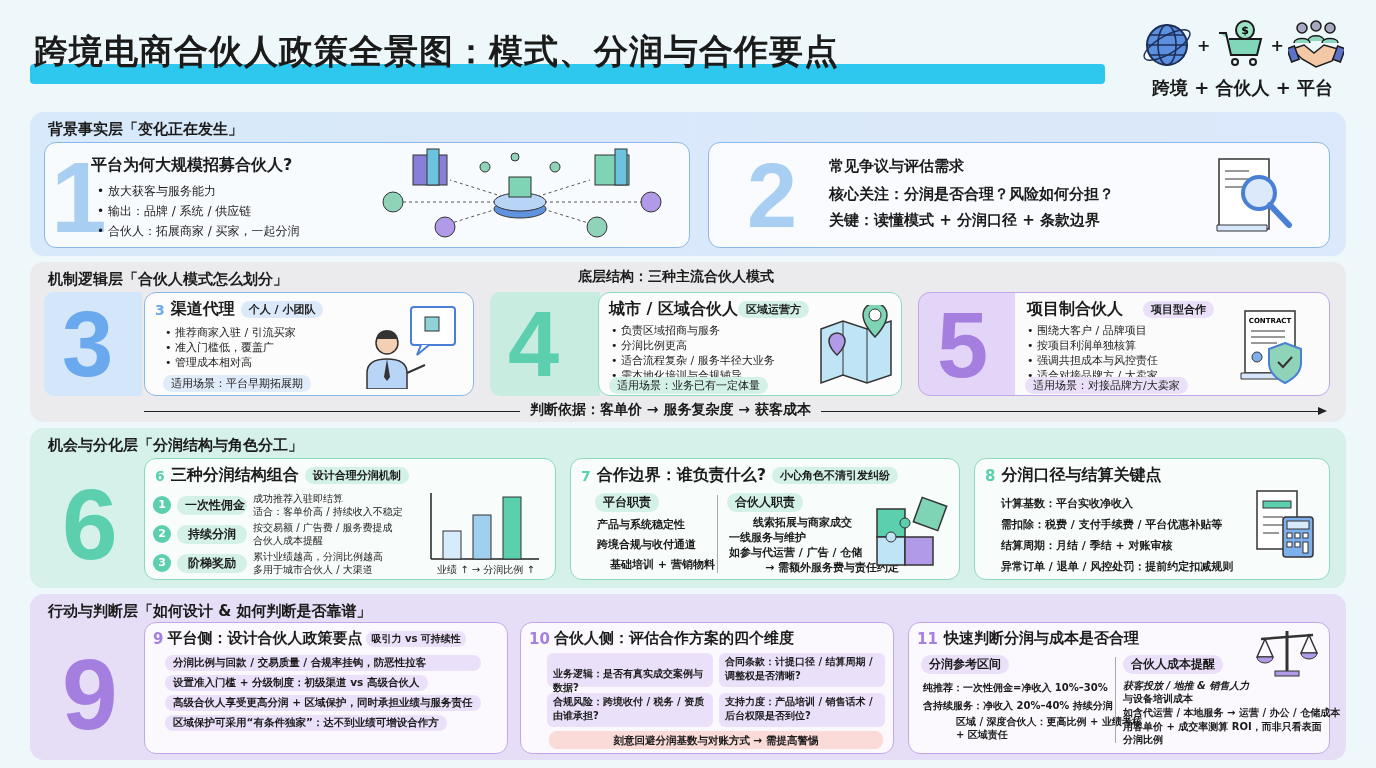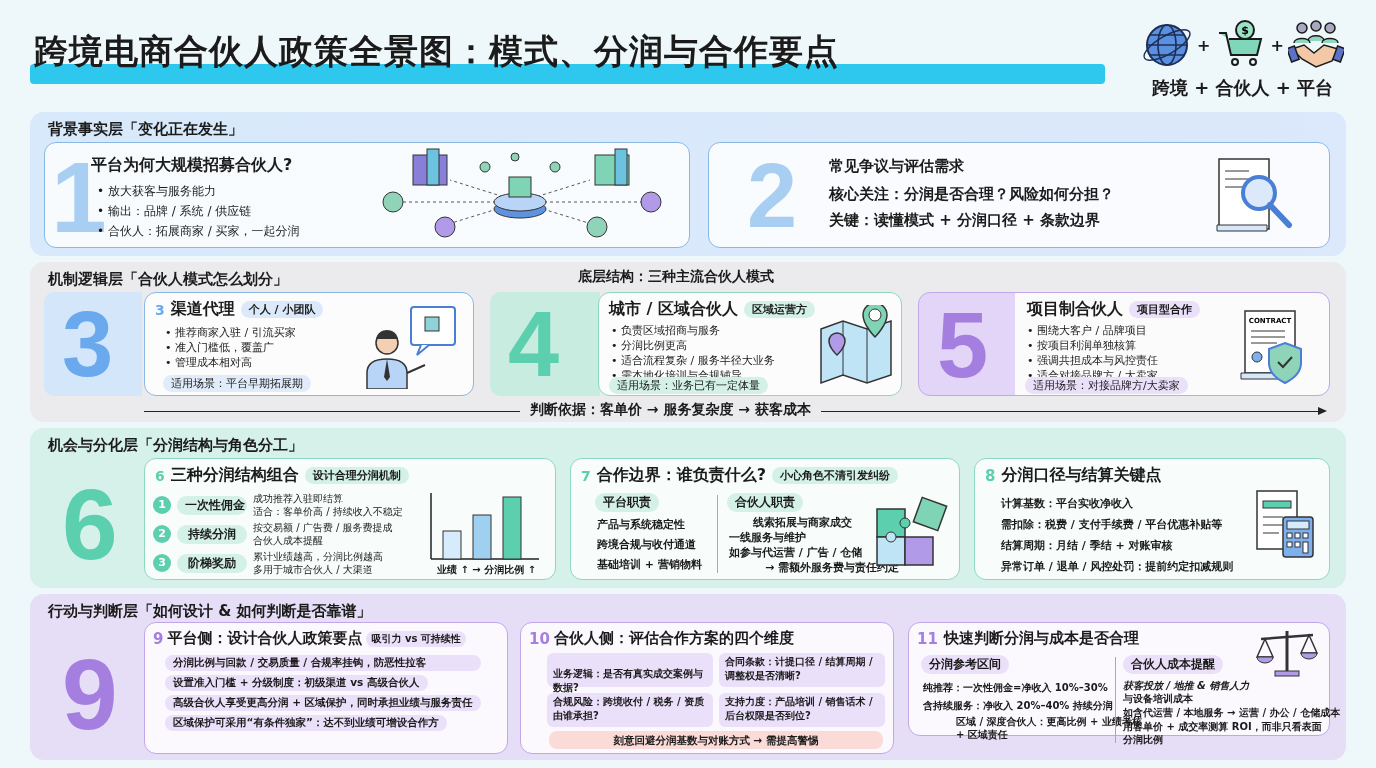--- a/index.html
+++ b/index.html
@@ -153,21 +153,21 @@
           <path d="M6 86V70c0-10 8-14 20-14s20 4 20 14v16z" fill="#b8d4f7" stroke="#333" stroke-width="1.5"></path>
           <path d="M26 56l-3 18 3 4 3-4z" fill="#333"></path>
           <path d="M46 70l18-8" stroke="#333" stroke-width="2"></path>
         </svg>
     </div>
   </div>
 
   <div style="position:absolute;left:460px;top:30px;width:110px;height:104px;background:#c8ece0;border-radius:10px 0 0 10px;"></div>
   <div class="bignum" style="left:478px;top:36px;color:#5ccfae;font-size:92px;">4</div>
   <div class="card" style="left:568px;top:30px;width:304px;height:104px;border-color:#8ed8c0;">
-    <div style="position:absolute;left:10px;top:6px;display:flex;align-items:center;gap:6px;">
+    <div style="position:absolute;left:10px;top:6px;display:flex;align-items:center;">
       <span class="ctitle" style="font-size:16px;">城市 / 区域合伙人</span>
       <span class="pill" style="background:#d3f1e6;">区域运营方</span>
     </div>
     <div style="position:absolute;left:12px;top:30px;">
       <div class="bul">负责区域招商与服务</div>
       <div class="bul">分润比例更高</div>
       <div class="bul">适合流程复杂 / 服务半径大业务</div>
       <div class="bul">需本地化培训与合规辅导</div>
     </div>
     <span class="pill" style="position:absolute;left:10px;top:84px;background:#d3f1e6;font-weight:normal;">适用场景：业务已有一定体量</span>
@@ -178,21 +178,21 @@
           <line x1="50" y1="24" x2="50" y2="78" stroke="#333"></line>
           <path d="M46 10a12 12 0 0 1 24 0c0 10-12 22-12 22S46 20 46 10z" fill="#7ed4b5" stroke="#333" stroke-width="1.5"></path>
           <circle cx="58" cy="10" r="6" fill="#fff" stroke="#333"></circle>
           <path d="M12 36a8 8 0 0 1 16 0c0 7-8 14-8 14s-8-7-8-14z" fill="#b19be8" stroke="#333" stroke-width="1.5"></path>
         </svg>
     </div>
   </div>
 
   <div class="card" style="left:888px;top:30px;width:412px;height:104px;border-color:#c1a7ea;background:linear-gradient(90deg,#e2d5f7 0,#e2d5f7 96px,rgba(255,255,255,.82) 96px);">
     <div class="bignum" style="left:18px;top:6px;color:#a57fe0;font-size:92px;">5</div>
-    <div style="position:absolute;left:108px;top:6px;display:flex;align-items:center;gap:6px;">
+    <div style="position:absolute;left:108px;top:6px;display:flex;align-items:center;gap:20px;">
       <span class="ctitle" style="font-size:16px;">项目制合伙人</span>
       <span class="pill" style="background:#ebe0fa;">项目型合作</span>
     </div>
     <div style="position:absolute;left:108px;top:30px;">
       <div class="bul">围绕大客户 / 品牌项目</div>
       <div class="bul">按项目利润单独核算</div>
       <div class="bul">强调共担成本与风控责任</div>
       <div class="bul">适合对接品牌方 / 大卖家</div>
     </div>
     <span class="pill" style="position:absolute;left:106px;top:84px;background:#ebe0fa;font-weight:normal;">适用场景：对接品牌方/大卖家</span>
@@ -254,34 +254,34 @@
     </div>
     <div style="position:absolute;left:282px;top:32px;">
       <svg width="116" height="72" viewBox="0 0 116 72">
           <line x1="4" y1="2" x2="4" y2="68" stroke="#222" stroke-width="1.5"></line>
           <line x1="4" y1="68" x2="112" y2="68" stroke="#222" stroke-width="1.5"></line>
           <rect x="16" y="40" width="18" height="28" fill="#d6ebfb" stroke="#333"></rect>
           <rect x="46" y="24" width="18" height="44" fill="#9fd0f0" stroke="#333"></rect>
           <rect x="76" y="6" width="18" height="62" fill="#5ccfae" stroke="#333"></rect>
         </svg>
     </div>
-    <div style="position:absolute;left:292px;top:104px;font-size:10px;font-weight:bold;white-space:nowrap;">业绩 ↑ → 分润比例 ↑</div>
+    <div style="position:absolute;left:292px;top:104px;font-size:10px;font-weight:normal;white-space:nowrap;">业绩 ↑ → 分润比例 ↑</div>
   </div>
 
   <div class="card" style="left:540px;top:30px;width:390px;height:122px;border-color:#8ed8c0;">
     <div style="position:absolute;left:10px;top:6px;display:flex;align-items:center;gap:6px;">
       <span style="color:#5ccfae;font-weight:bold;font-size:14px;">7</span>
       <span class="ctitle" style="font-size:16px;">合作边界：谁负责什么?</span>
       <span class="pill" style="background:#d3f1e6;">小心角色不清引发纠纷</span>
     </div>
     <span class="pill" style="position:absolute;left:24px;top:34px;background:#d3f1e6;font-size:12px;">平台职责</span>
     <div style="position:absolute;left:26px;top:56px;">
       <div class="small" style="font-weight:bold;line-height:20px;">产品与系统稳定性</div>
       <div class="small" style="font-weight:bold;line-height:20px;">跨境合规与收付通道</div>
-      <div class="small" style="font-weight:bold;line-height:20px;">基础培训 + 营销物料</div>
+      <div class="small" style="font-weight:bold;line-height:20px;margin-left:13px;">基础培训 + 营销物料</div>
     </div>
     <div style="position:absolute;left:146px;top:36px;width:1px;height:78px;background:#aaa;"></div>
     <span class="pill" style="position:absolute;left:156px;top:34px;background:#d3f1e6;font-size:12px;">合伙人职责</span>
     <div style="position:absolute;left:158px;top:56px;">
       <div class="small" style="font-weight:bold;line-height:15px;margin-left:24px;">线索拓展与商家成交</div>
       <div class="small" style="font-weight:bold;line-height:15px;">一线服务与维护</div>
       <div class="small" style="font-weight:bold;line-height:15px;">如参与代运营 / 广告 / 仓储</div>
       <div class="small" style="font-weight:bold;line-height:15px;margin-left:36px;">→ 需额外服务费与责任约定</div>
     </div>
     <div style="position:absolute;left:302px;top:36px;">
@@ -356,21 +356,21 @@
     </div>
     <div style="position:absolute;left:26px;top:30px;width:338px;display:grid;grid-template-columns:1fr 1fr;gap:6px;">
       <div style="background:#ebe0fa;border-radius:6px;padding:14px 6px;font-size:10px;font-weight:bold;line-height:14px;height:34px;">业务逻辑：是否有真实成交案例与数据?</div>
       <div style="background:#ebe0fa;border-radius:6px;padding:2px 6px;font-size:10px;font-weight:bold;line-height:14px;height:34px;">合同条款：计提口径 / 结算周期 / 调整权是否清晰?</div>
       <div style="background:#ebe0fa;border-radius:6px;padding:2px 6px;font-size:10px;font-weight:bold;line-height:14px;height:34px;">合规风险：跨境收付 / 税务 / 资质由谁承担?</div>
       <div style="background:#ebe0fa;border-radius:6px;padding:2px 6px;font-size:10px;font-weight:bold;line-height:14px;height:34px;">支持力度：产品培训 / 销售话术 / 后台权限是否到位?</div>
     </div>
     <div style="position:absolute;left:28px;top:108px;width:334px;height:18px;background:#fbdbd8;border-radius:8px;text-align:center;font-size:10.5px;font-weight:bold;line-height:18px;white-space:nowrap;">刻意回避分润基数与对账方式 → 需提高警惕</div>
   </div>
 
-  <div class="card" style="left:878px;top:28px;width:422px;height:114px;border-color:#c1a7ea;">
+  <div class="card" style="left:878px;top:28px;width:422px;height:132px;border-color:#c1a7ea;">
     <div style="position:absolute;left:8px;top:6px;display:flex;align-items:center;gap:6px;">
       <span style="color:#a57fe0;font-weight:bold;font-size:15px;">11</span>
       <span class="ctitle" style="font-size:15px;">快速判断分润与成本是否合理</span>
     </div>
     <span class="pill" style="position:absolute;left:12px;top:32px;background:#ebe0fa;font-size:12px;">分润参考区间</span>
     <div style="position:absolute;left:14px;top:56px;">
       <div class="small" style="font-size:10px;font-weight:bold;line-height:18px;">纯推荐：一次性佣金=净收入 10%–30%</div>
       <div class="small" style="font-size:10px;font-weight:bold;line-height:18px;">含持续服务：净收入 20%–40% 持续分润</div>
       <div style="font-size:10px;font-weight:bold;line-height:13px;width:186px;margin-left:33px;">区域 / 深度合伙人：更高比例 + 业绩考核 + 区域责任</div>
     </div>

